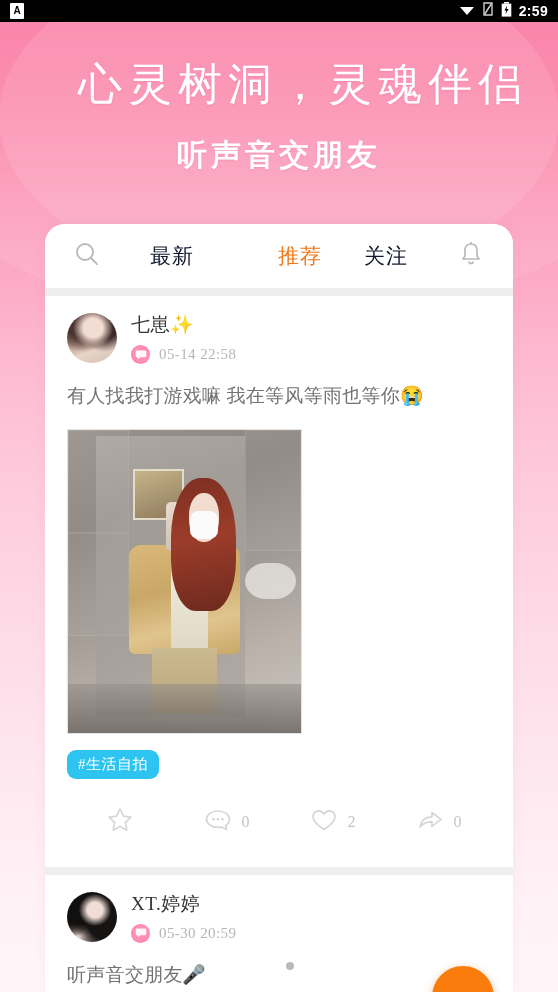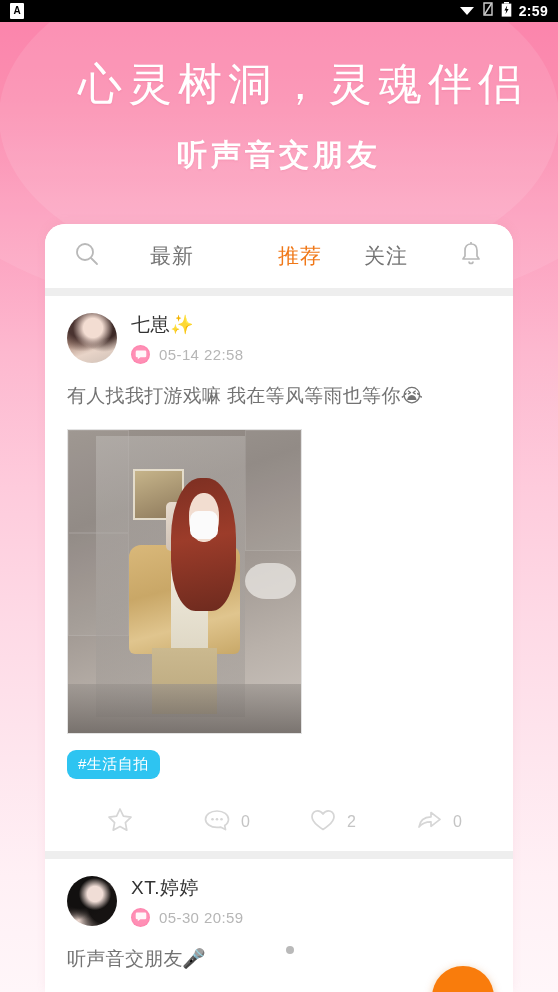--- a/index.html
+++ b/index.html
@@ -70,26 +70,26 @@
     box-shadow:0 -2px 10px rgba(210,120,150,.10);
   }
 
   
   .tabbar{
     height:64px; display:flex; align-items:center;
     padding:0 22px; background:#fff;
   }
   .icon-btn{ width:40px; height:40px; display:flex; align-items:center; justify-content:center; }
   .tabs{ flex:1; display:flex; align-items:center; justify-content:center; gap:42px; }
-  .tab{ font-size:21px; color:#737373; letter-spacing:1px; }
+  .tab{ font-size:21px; color:#0f172a; letter-spacing:1px; }
   .tab.active{ color:#f07818; font-weight:normal;margin-left:42px; }
   .divider{ height:8px; background:#eeeeee; }
 
   
-  .post{ background:#fff; padding:16px 22px 0; }
+  .post{ background:#fff; padding:16px 22px 16px;font-family:Liberation Serif, serif; }
   .post-head{ display:flex; align-items:center; gap:14px; }
   .avatar{
     width:50px; height:50px; border-radius:50%;
     overflow:hidden; flex:none; position:relative; background:#d8c9c2;
   }
   .av1{ background:
       radial-gradient(circle at 52% 30%, #f3ddd2 0 22%, rgba(243,221,210,0) 46%),
       radial-gradient(circle at 30% 18%, #4a3330 0 30%, rgba(74,51,48,0) 55%),
       radial-gradient(circle at 74% 22%, #3d2a27 0 28%, rgba(61,42,39,0) 52%),
       linear-gradient(160deg,#6d4b43 0%,#b08f80 45%,#e8d4c8 70%,#cfc0b6 100%); }

